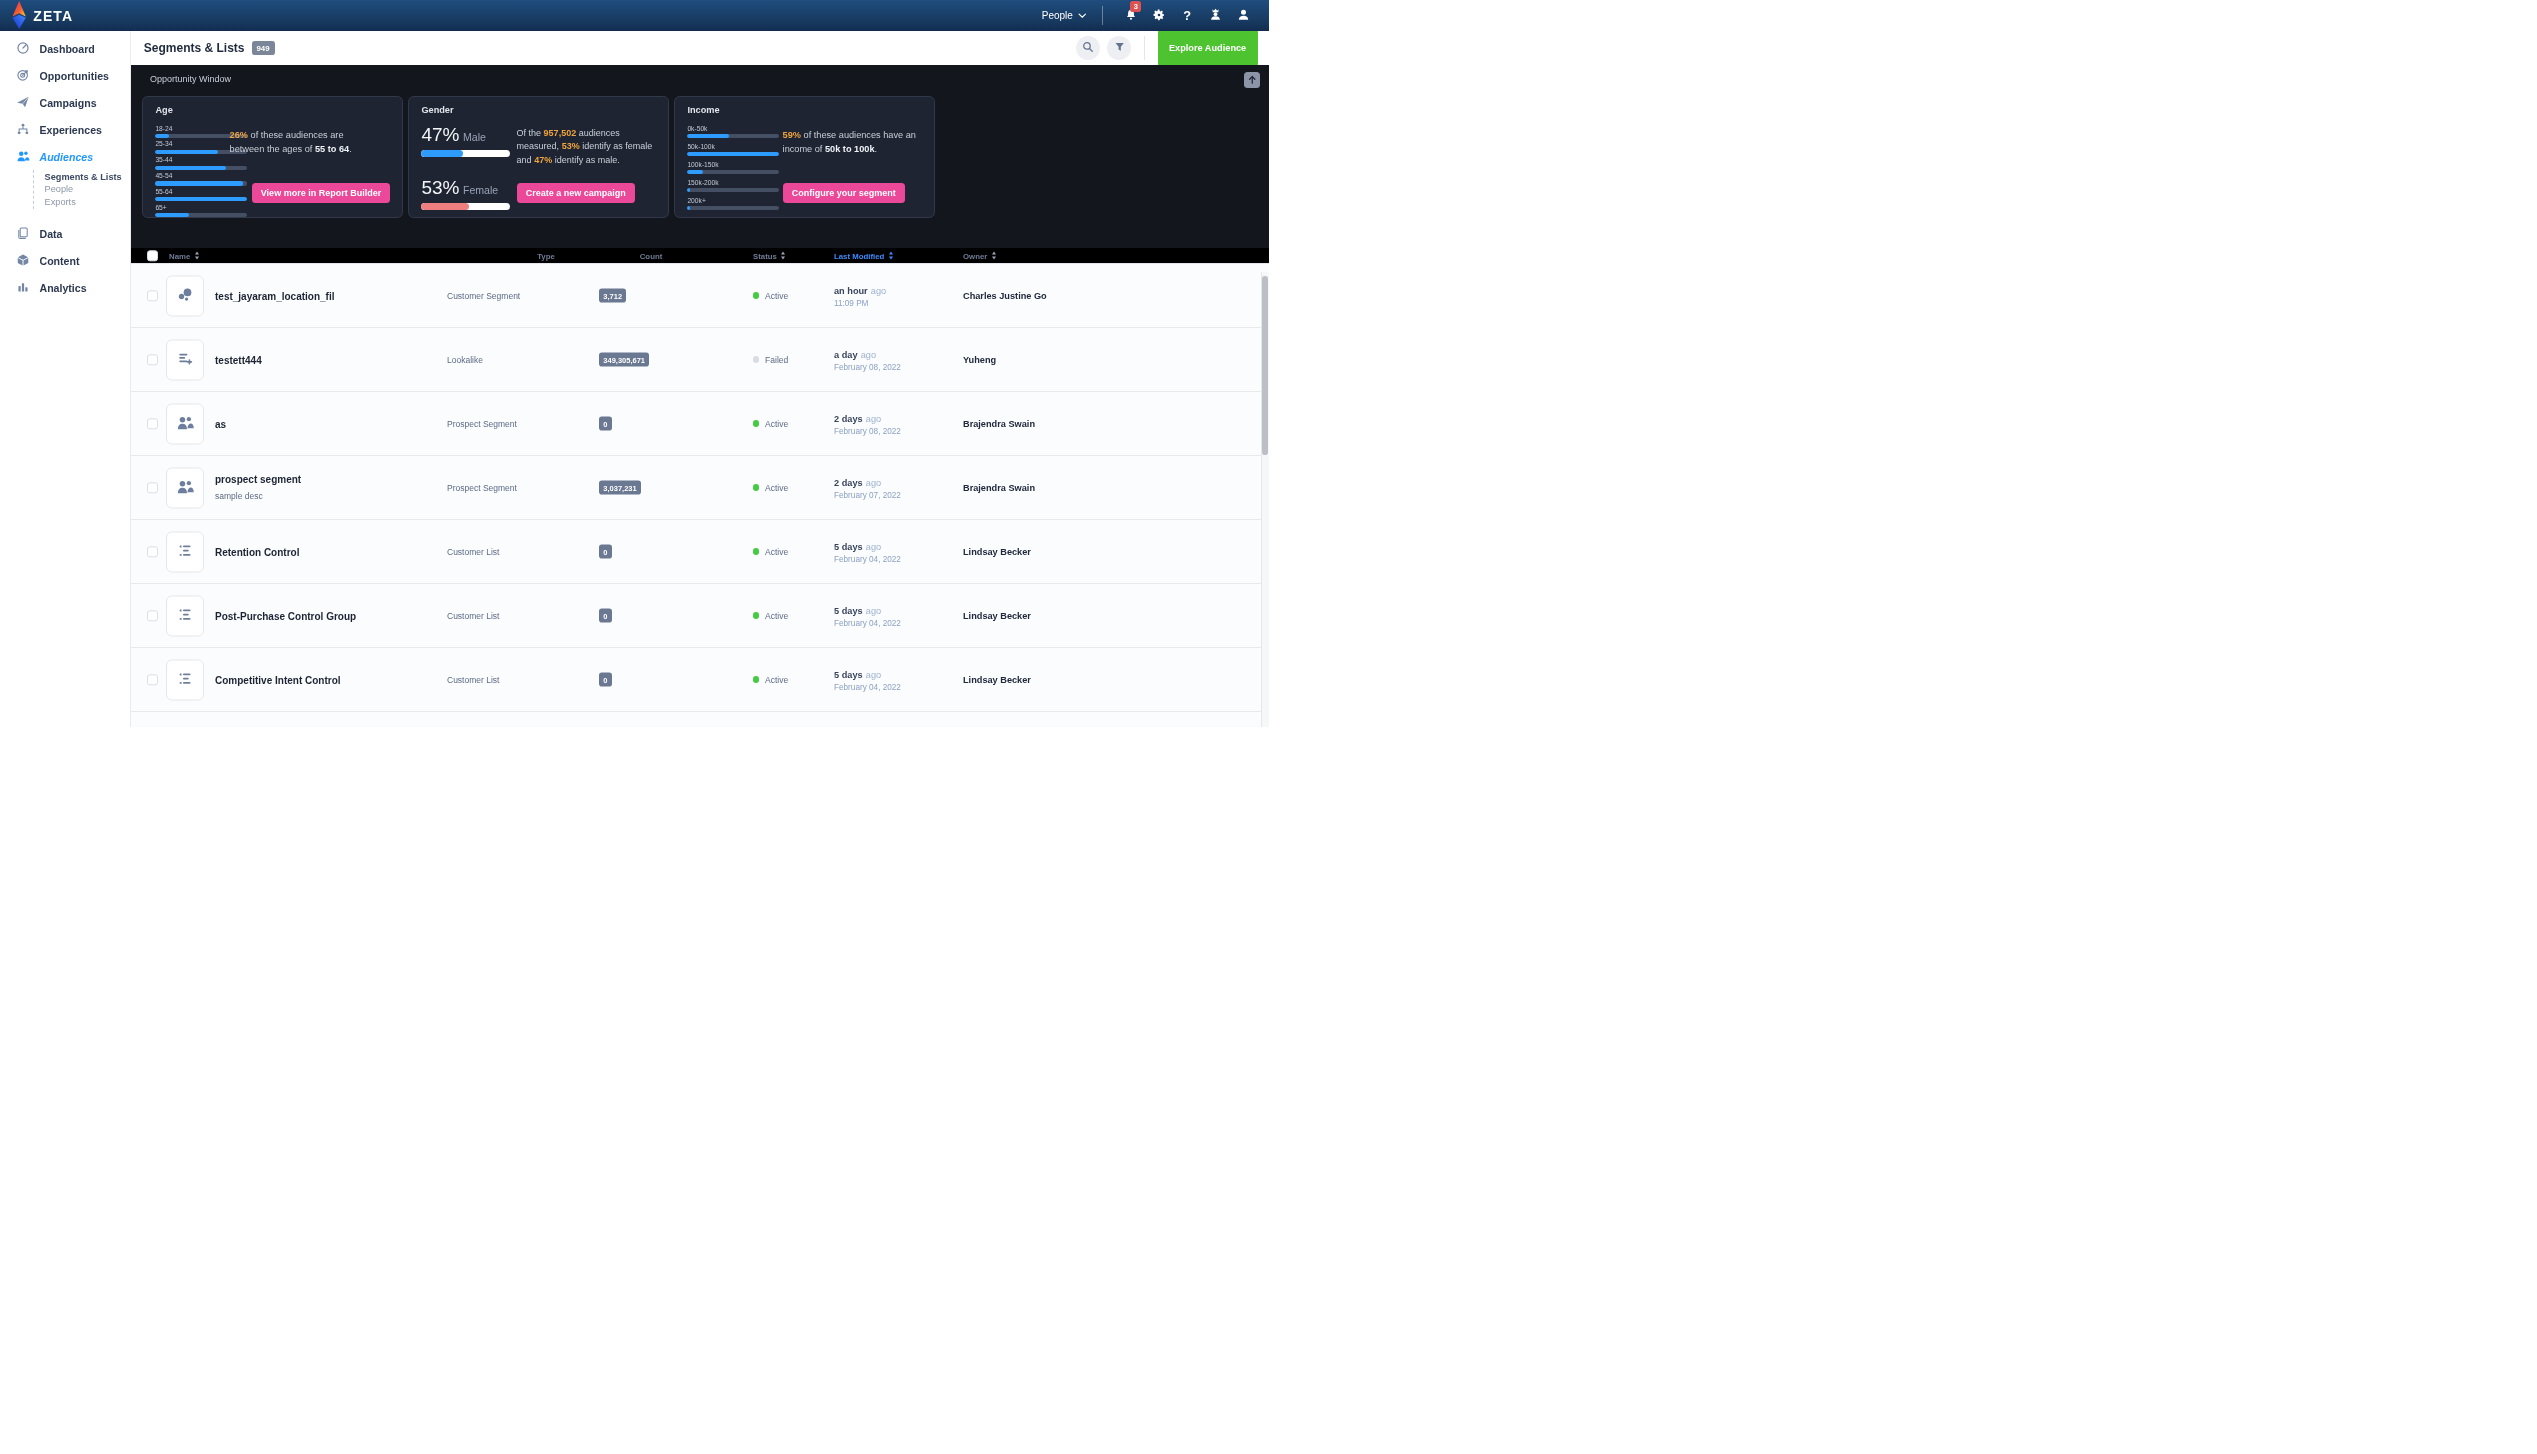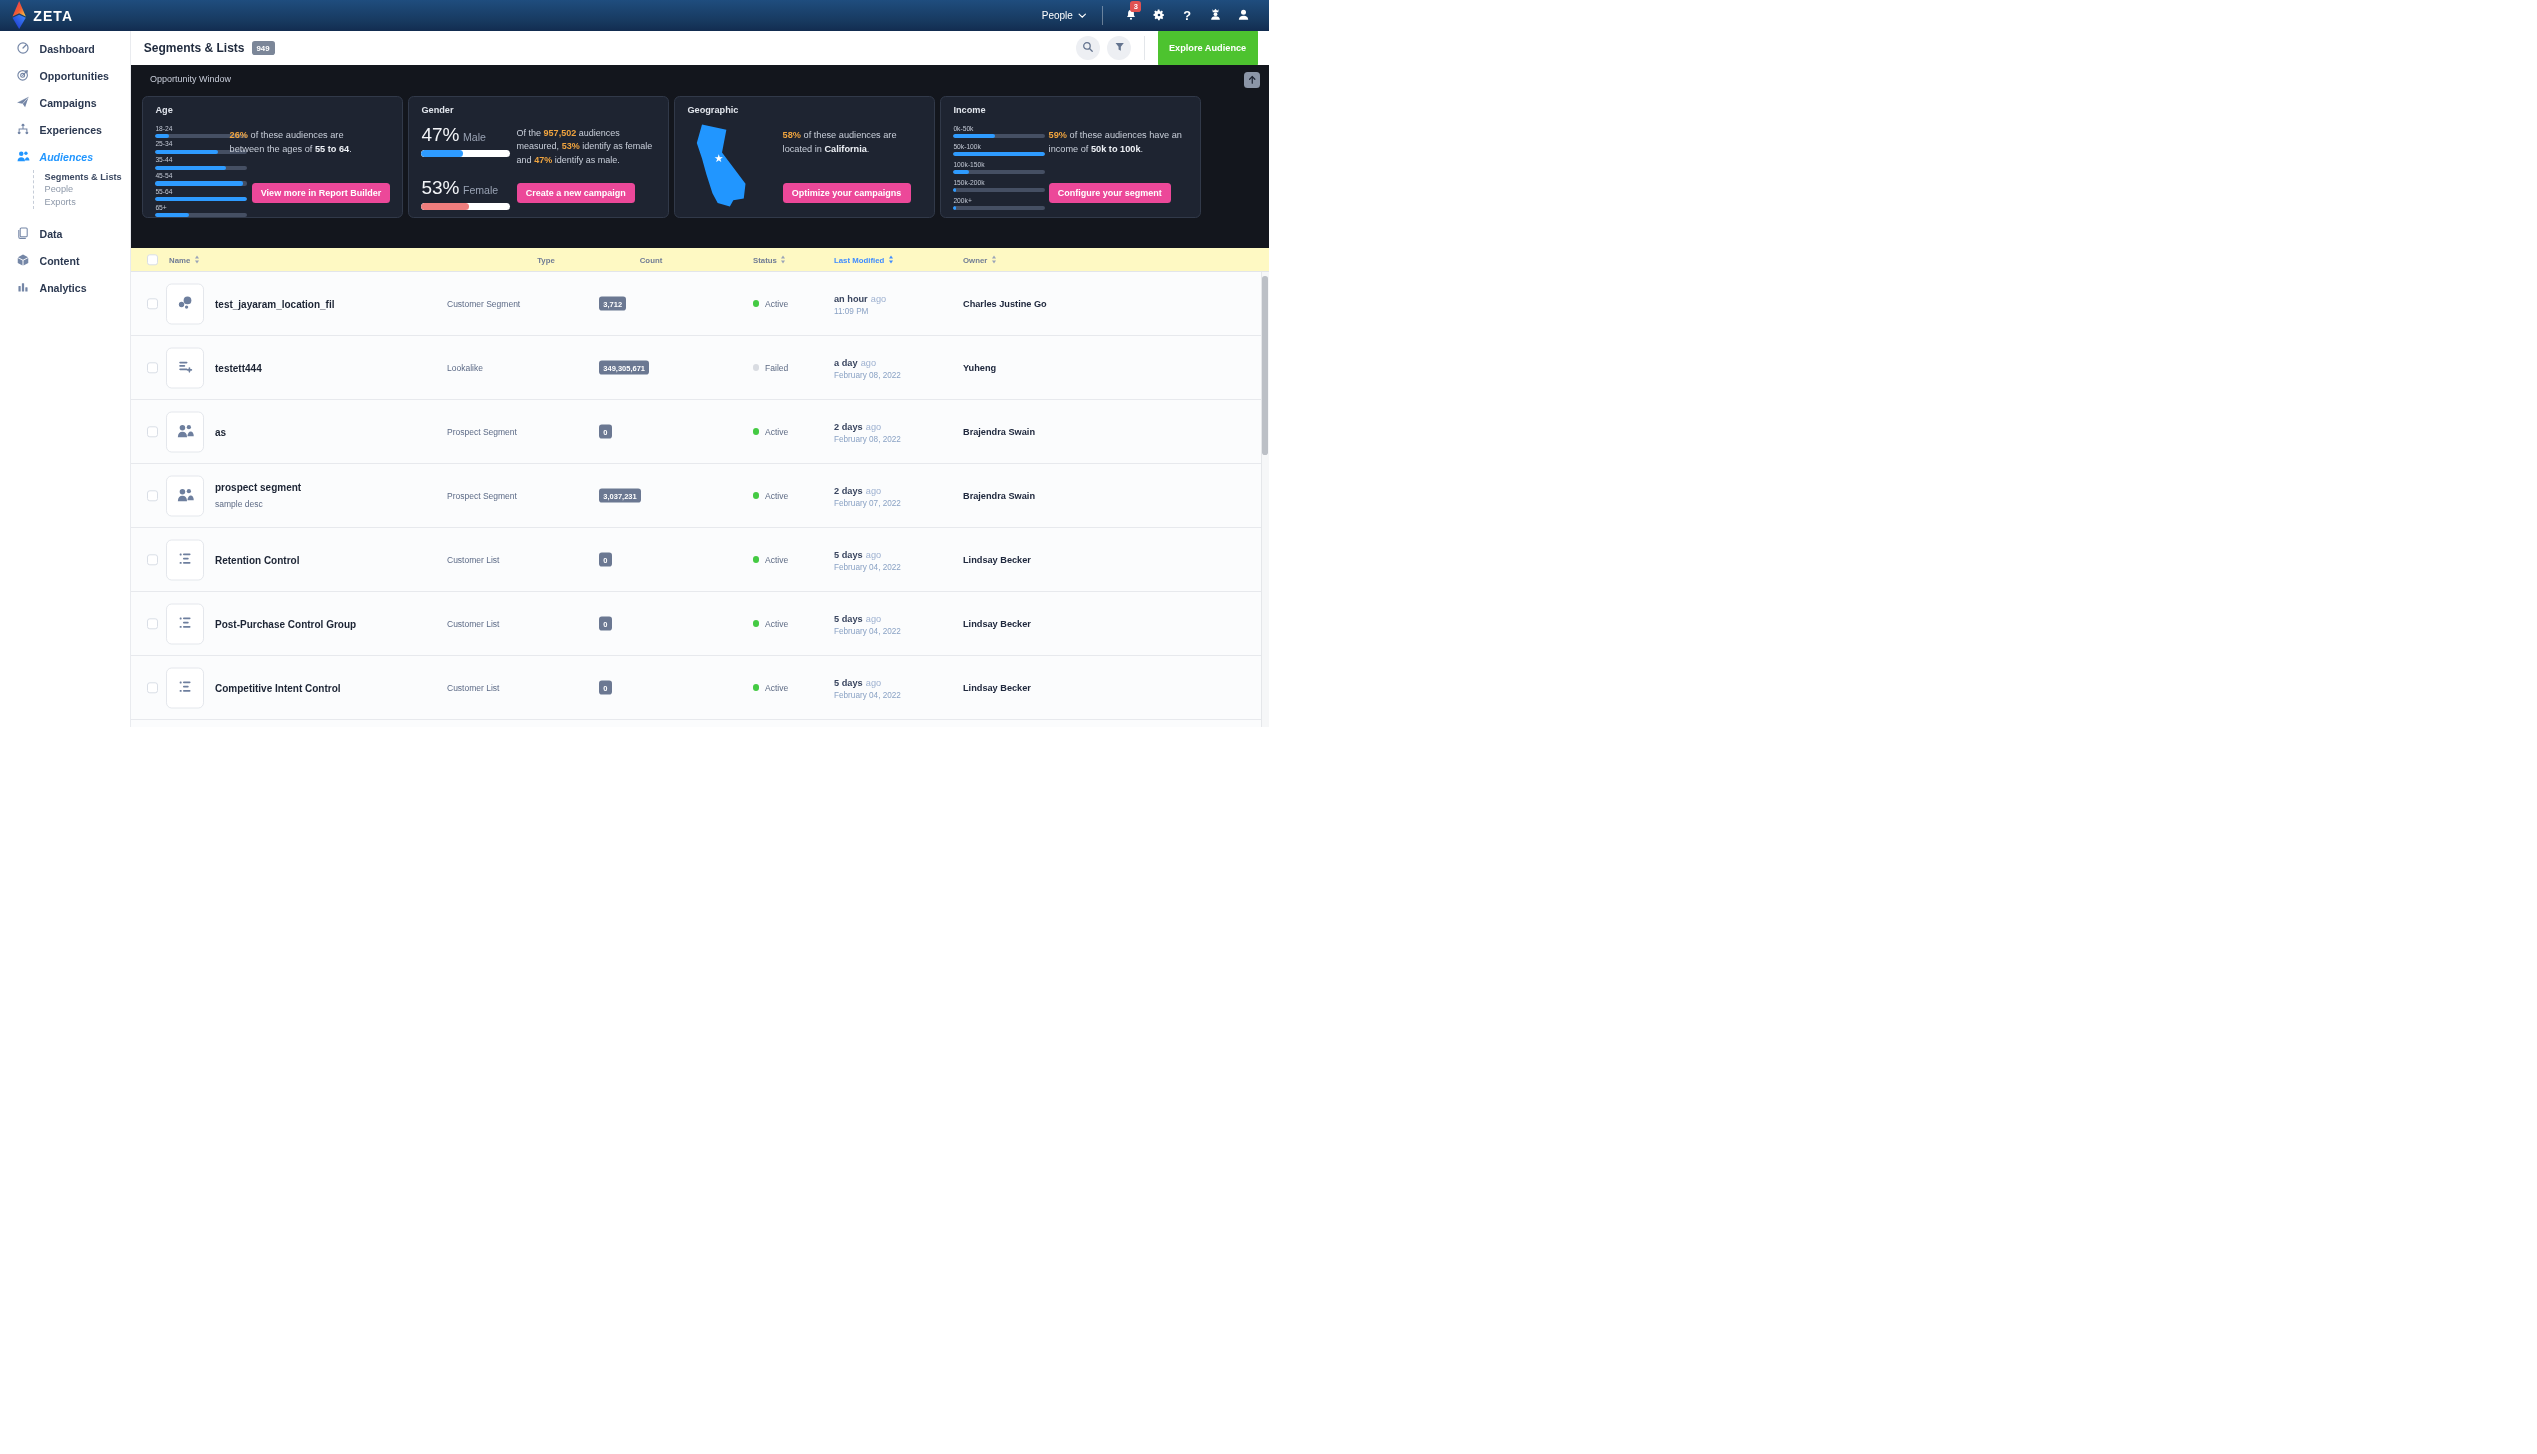--- a/index.html
+++ b/index.html
@@ -75,21 +75,21 @@
   .glab { font-size:10.6px; color:#99a2b3; margin-left:3.5px; }
   .gtrack { margin-top:5px; width:89px; height:6.4px; border-radius:3.5px; background:#fff; overflow:hidden; }
   .gfill { height:6.4px; border-radius:3.5px; }
   .gfill.male { background:#2e9bff; } .gfill.female { background:#ef7e7e; }
   .gender-text { top:30px; width:145px; font-size:9px; }
   
   .ca-wrap { position:absolute; left:18.4px; top:25.5px; width:65px; height:87px; }
   .ca-star { position:absolute; left:21px; top:30px; color:#fff; font-size:10.6px; }
   
   .table { flex:1; position:relative; background:#fbfcfd; }
-  .thead { height:24px; background:#fef9c3; position:relative; border-bottom:0.7px solid #e2e5ea; }
+  .thead { height:16px; background:#000000; position:relative; border-bottom:0.7px solid #e2e5ea; }
   .hcell { position:absolute; top:50%; transform:translateY(-50%); font-size:7.8px; font-weight:600; color:#707c95; display:flex; align-items:center; gap:4.3px; cursor:pointer; }
   .hcell.center { justify-content:center; }
   .hcell.bluehead { color:#3f8cff; }
   .sorter { display:flex; flex-direction:column; gap:1.4px; }
   .tri-up { width:0; height:0; border-left:2.5px solid transparent; border-right:2.5px solid transparent; border-bottom:3.2px solid #9aa4b8; }
   .tri-down { width:0; height:0; border-left:2.5px solid transparent; border-right:2.5px solid transparent; border-top:3.2px solid #9aa4b8; }
   .bluehead .tri-up { border-bottom-color:#3f8cff; } .bluehead .tri-down { border-top-color:#3f8cff; }
   .cb { position:absolute; left:15.6px; top:50%; transform:translateY(-50%); width:11.4px; height:11.4px; background:#fff; border:0.7px solid #d9dee6; border-radius:2.8px; cursor:pointer; }
   .trow { height:64px; position:relative; border-bottom:0.7px solid #e7e9ed; background:#fbfcfd; cursor:pointer; }
   .tile { position:absolute; left:35px; top:50%; transform:translateY(-50%); width:38px; height:41px; background:#fff; border:0.7px solid #e4e7ec; border-radius:5.7px; display:flex; align-items:center; justify-content:center; }
@@ -372,31 +372,20 @@
           <div class="gblock gb-female">
             <div><span class="gnum">53%</span><span class="glab">Female</span></div>
             <div class="gtrack">
                 <div class="gfill female" style="width: 53%;"></div>
               </div>
           </div>
           <p class="ctext gender-text"><span>Of the </span><span class="hl">957,502</span><span> audiences measured, </span><span class="hl">53%</span><span> identify as female and </span><span class="hl">47%</span><span> identify as male.</span></p>
           <button class="cbtn">Create a new campaign</button>
         </div>
 
-        <div class="card">
-          <div class="card-title">Geographic</div>
-          <div class="ca-wrap">
-            <svg width="65" height="87" viewBox="0 0 70 100">
-                <path d="M8,3 L36,9 L31,35 L58,71 L56,88 L44,90 L40,97 L26,93 L20,82 L13,60 L8,42 L2,24 Z" fill="#2196ff"></path>
-              </svg>
-            <span class="ca-star">★</span>
-          </div>
-          <p class="ctext"><span class="hl">58%</span><span> of these audiences are located in </span><span class="strongw">California</span><span>.</span></p>
-          <button class="cbtn">Optimize your campaigns</button>
-        </div>
 
         <div class="card">
           <div class="card-title">Income</div>
           <div class="bars income">
             <div class="brow">
                 <div class="blabel">0k-50k</div>
                 <div class="btrack">
                   <div class="bfill" style="width: 45%;"></div>
                 </div>
               </div>

